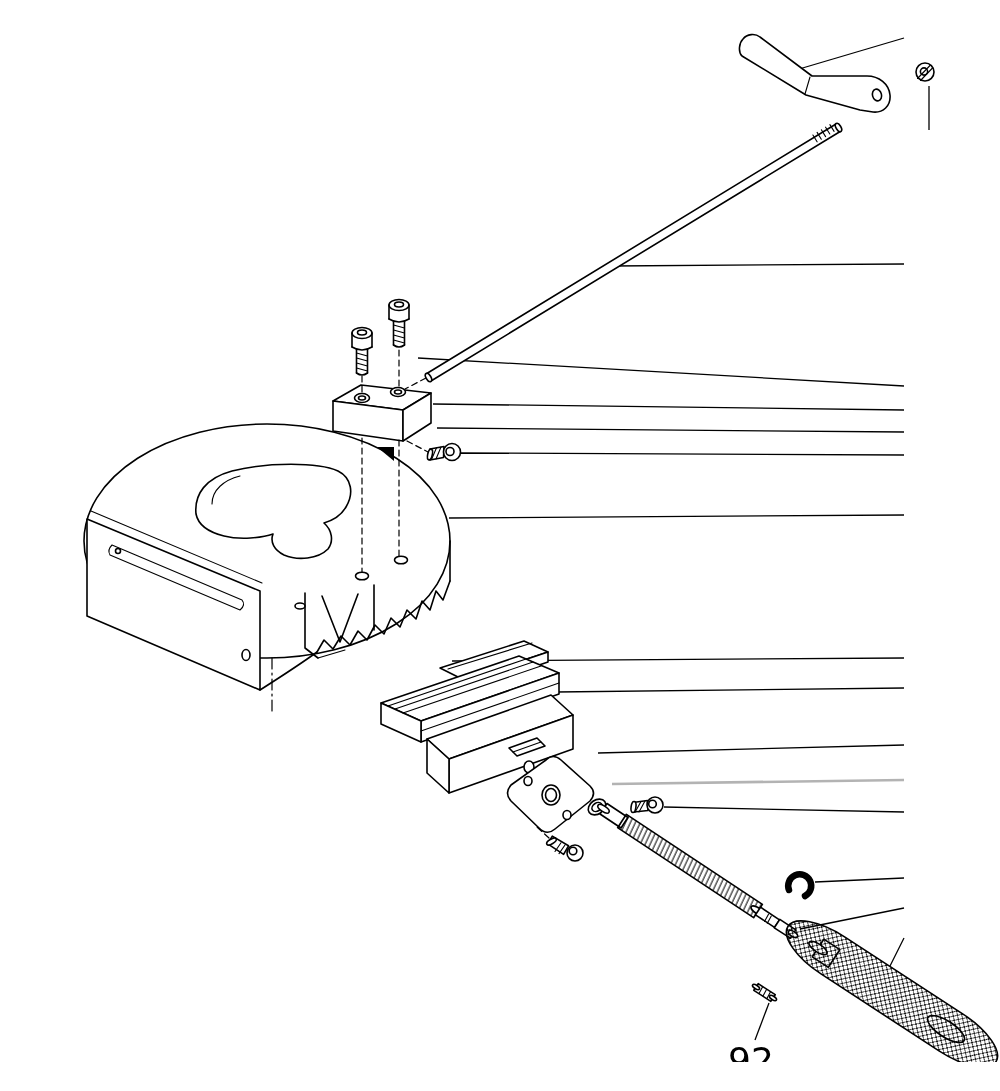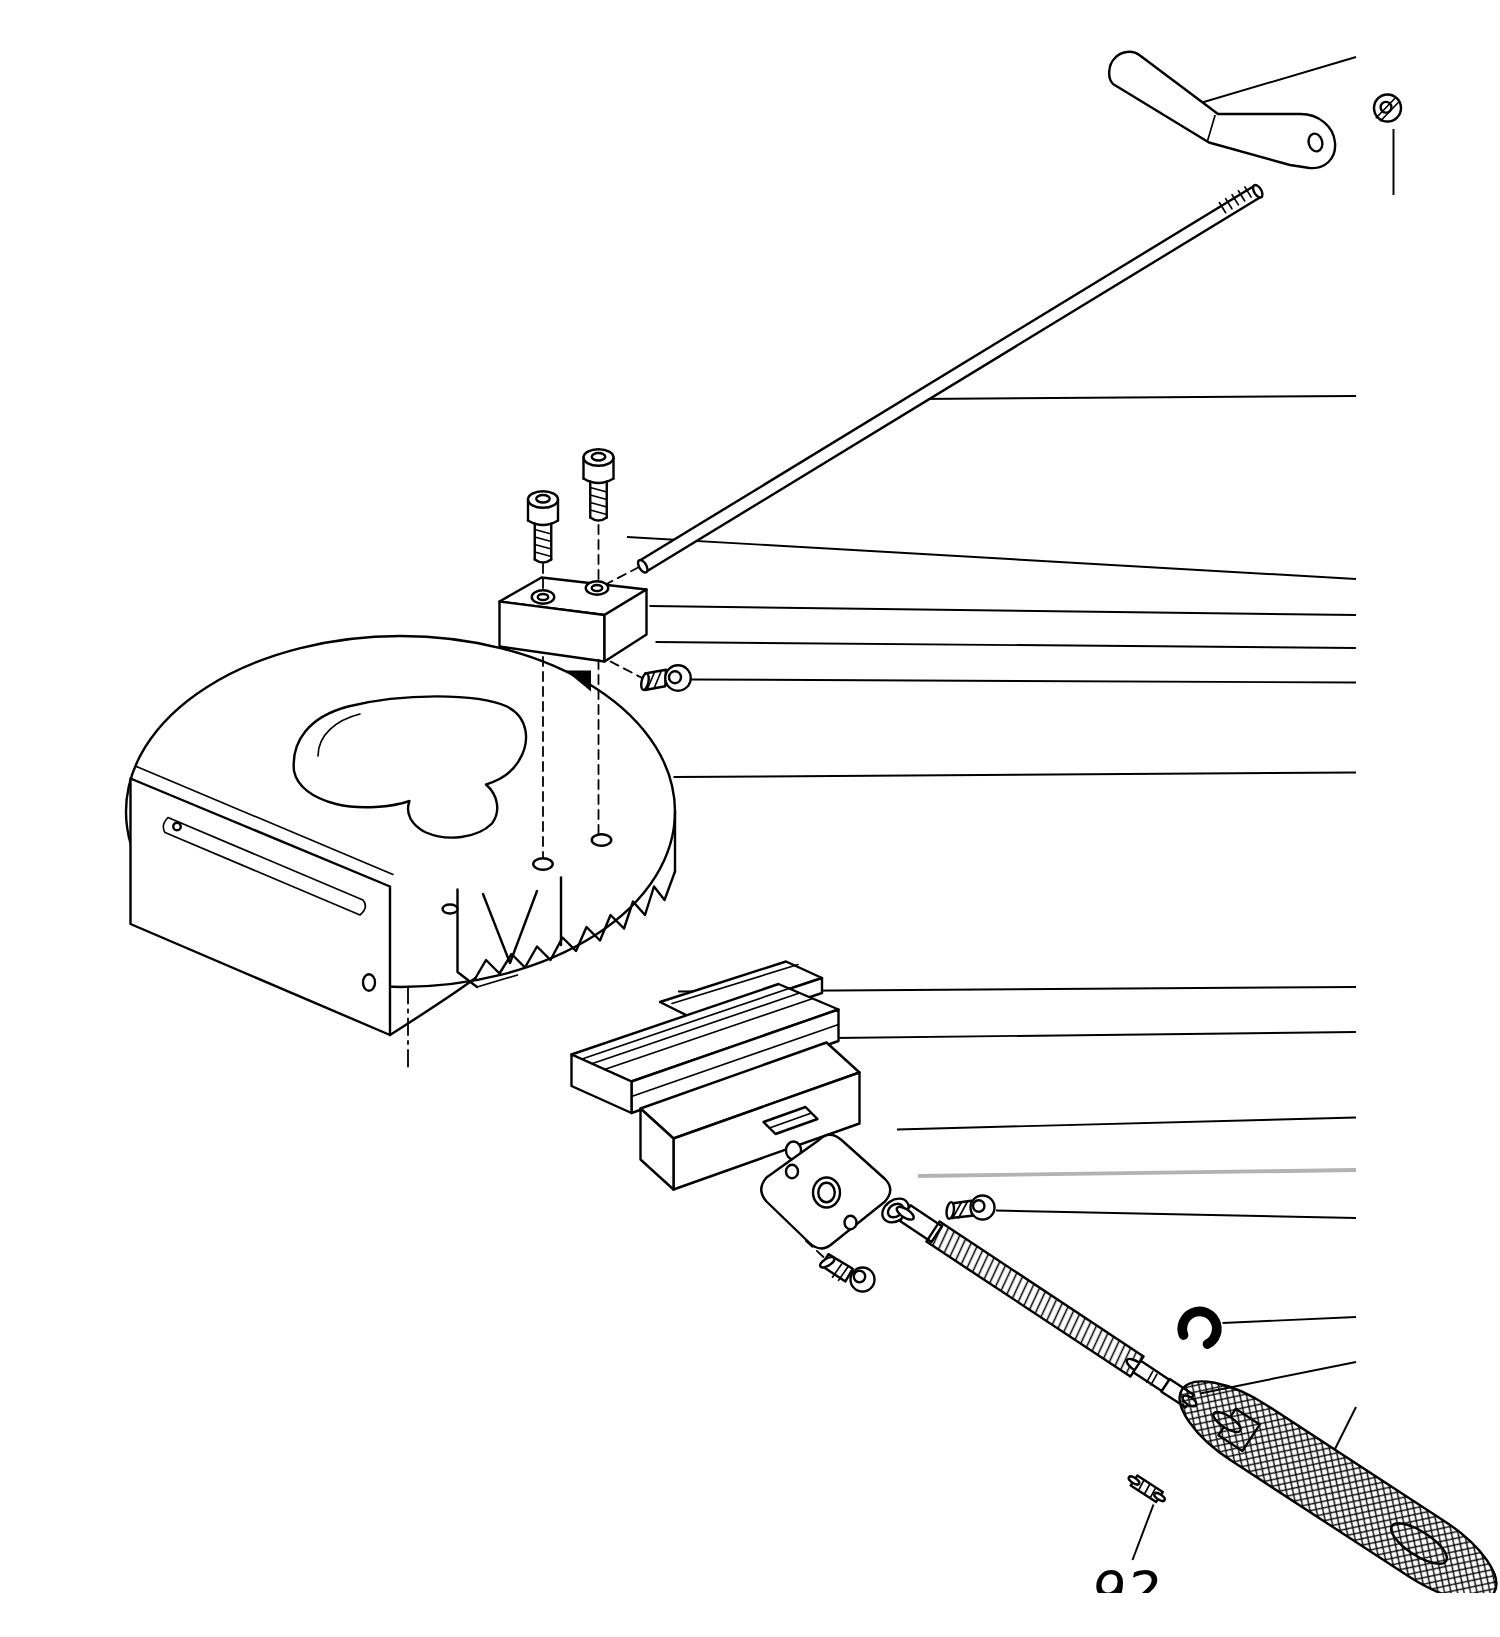--- a/index.html
+++ b/index.html
@@ -1,17 +1,17 @@
 <!DOCTYPE html>
 <html style="--bg: #ffffff; --line: #000000; --leader2: #b3b3b3;"><head>
 <meta charset="utf-8">
 <style>
   :root { --bg:#ffffff; --line:#000000; --leader2:#b3b3b3; }
   html,body { margin:0; padding:0; background:var(--bg); }
-  .stage { position:relative; width:1000px; height:1062px; margin:0 auto; background:var(--bg); overflow:hidden;font-style:italic; }
+  .stage { position:relative; width:1000px; height:1062px; margin:0 auto; background:var(--bg); overflow:hidden; }
   svg { display:block; }
   .ln   { stroke:var(--line); fill:none; stroke-width:1.6; stroke-linecap:round; stroke-linejoin:round; }
   .ldr  { stroke:var(--line); fill:none; stroke-width:1.3; }
   .gray { stroke:var(--leader2); stroke-width:2.6; }
   .fw   { fill:#ffffff; }
   .fb   { fill:var(--line); stroke:none; }
   .dash { stroke-dasharray:6 4; stroke-width:1.2; }
   .dashdot { stroke-dasharray:11 4 2 4; stroke-width:1.2; }
   .thin { stroke-width:1.1; }
   .figlabel { font-family:"DejaVu Sans", sans-serif; font-size:36px; fill:var(--line); }

